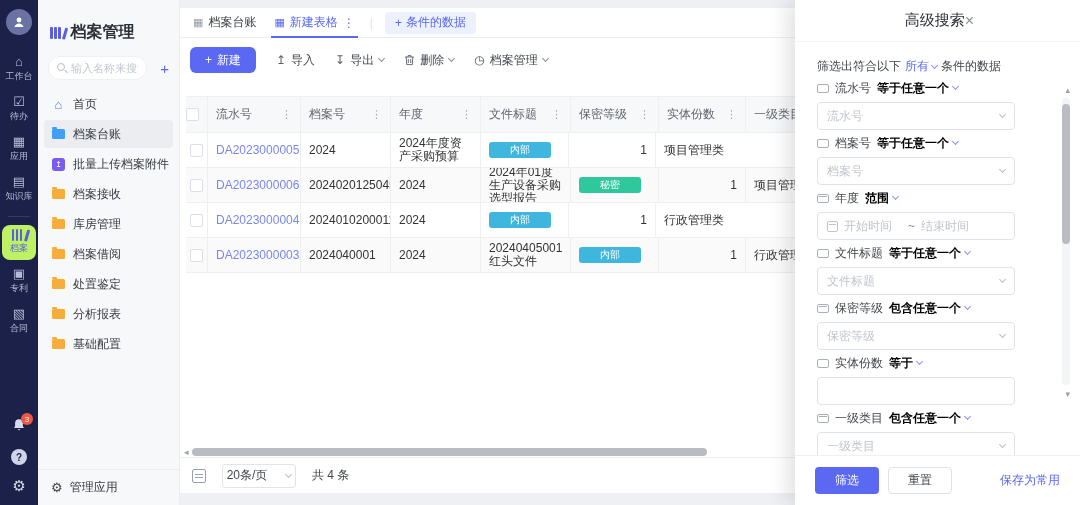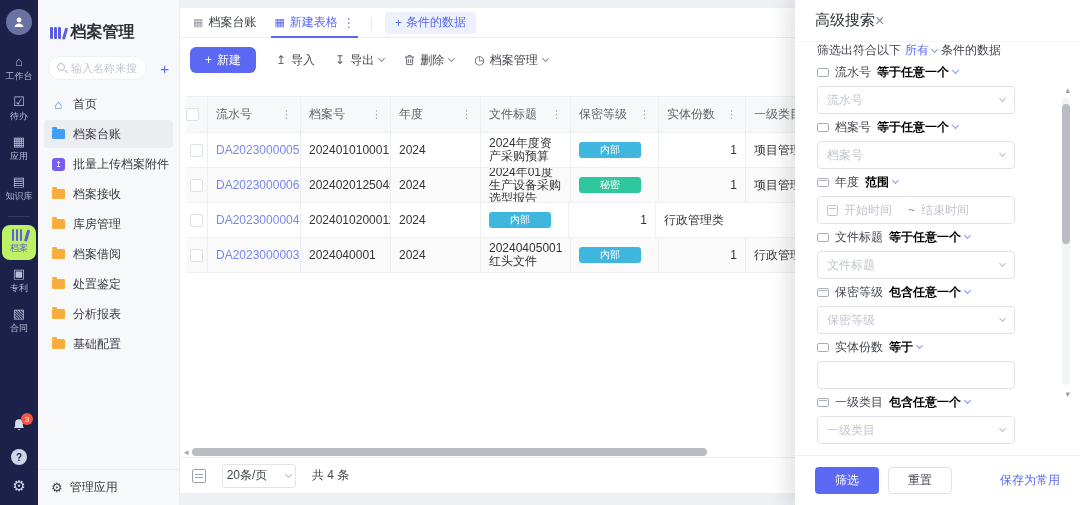--- a/index.html
+++ b/index.html
@@ -113,25 +113,25 @@
   .pg-icon { width:14px; height:14px; border:1px solid #9ba1aa; border-radius:2px; position:relative; cursor:pointer; }
   .pg-icon:after { content:""; position:absolute; left:2px; right:2px; top:4px; height:1px; background:#9ba1aa; box-shadow:0 3px 0 #9ba1aa; }
   .pg-select { width:74px; height:24px; border:1px solid #e2e4e9; border-radius:3px; display:flex;
                align-items:center; justify-content:center; gap:19px; color:#42464d; cursor:pointer; }
   .pg-total { color:#42464d; }
   .bottomstrip { height:12px; background:#eef0f4; }
 
   
   .panel { position:absolute; top:0; right:0; width:285px; height:505px; background:#fff;
            box-shadow:-8px 0 18px rgba(31,35,41,.12); display:flex; flex-direction:column; }
-  .panel-head { height:42px; display:flex; align-items:center; justify-content:flex-start;
+  .panel-head { height:42px; display:flex; align-items:center; justify-content:center;
                 padding:0 16px 0 20px; font-size:15px; color:#2b2f36; border-bottom:1px solid #f3f4f6; }
   .panel-close { color:#8a8f98; font-size:16px; cursor:pointer; line-height:16px; }
   .panel-body { flex:1; padding:0 22px; position:relative; overflow:hidden; }
-  .intro { color:#42464d; margin-top:0; display:flex; align-items:center; gap:4px; }
+  .intro { color:#42464d; margin-top:16px; display:flex; align-items:center; gap:4px; }
   .intro .mode { color:#5a68f2; display:flex; align-items:center; gap:3px; cursor:pointer; }
   .fgroup { margin-top:6px; }
   .flabel { display:flex; align-items:center; gap:6px; height:14px; }
   .ficon { width:12px; height:9px; border:1px solid #a9aeb8; border-radius:2px; flex-shrink:0; }
   .ficon.f-date:before { content:""; display:block; margin:1px 1px 0; height:1px; background:#a9aeb8; }
   .ficon.f-num { border-radius:2px; }
   .fname { color:#42464d; }
   .fcond { color:#000000; display:flex; align-items:center; gap:4px; cursor:pointer;font-weight:bold; }
   .finput { margin-top:7px; width:198px; height:28px; border:1px solid #dfe2e8; border-radius:4px;
             display:flex; align-items:center; gap:6px; padding:0 9px; background:#fff; }
@@ -362,21 +362,20 @@
         </div>
       </div>
 
       <div class="trow">
         <div class="cell w-cb">
             <span class="ckb"></span>
           </div>
         <div class="cell w1">
             <span class="link">DA2023000005</span>
           </div>
-        <div class="cell w2">202401010001</div>
         <div class="cell w3">2024</div>
         <div class="cell w4 wrap">2024年度资产采购预算</div>
         <div class="cell w5">
             <span class="badge" style="background: rgb(63, 182, 222);">内部</span>
           </div>
         <div class="cell w6 num">1</div>
         <div class="cell w7">项目管理类</div>
       </div>
 
       <div class="trow alt">

